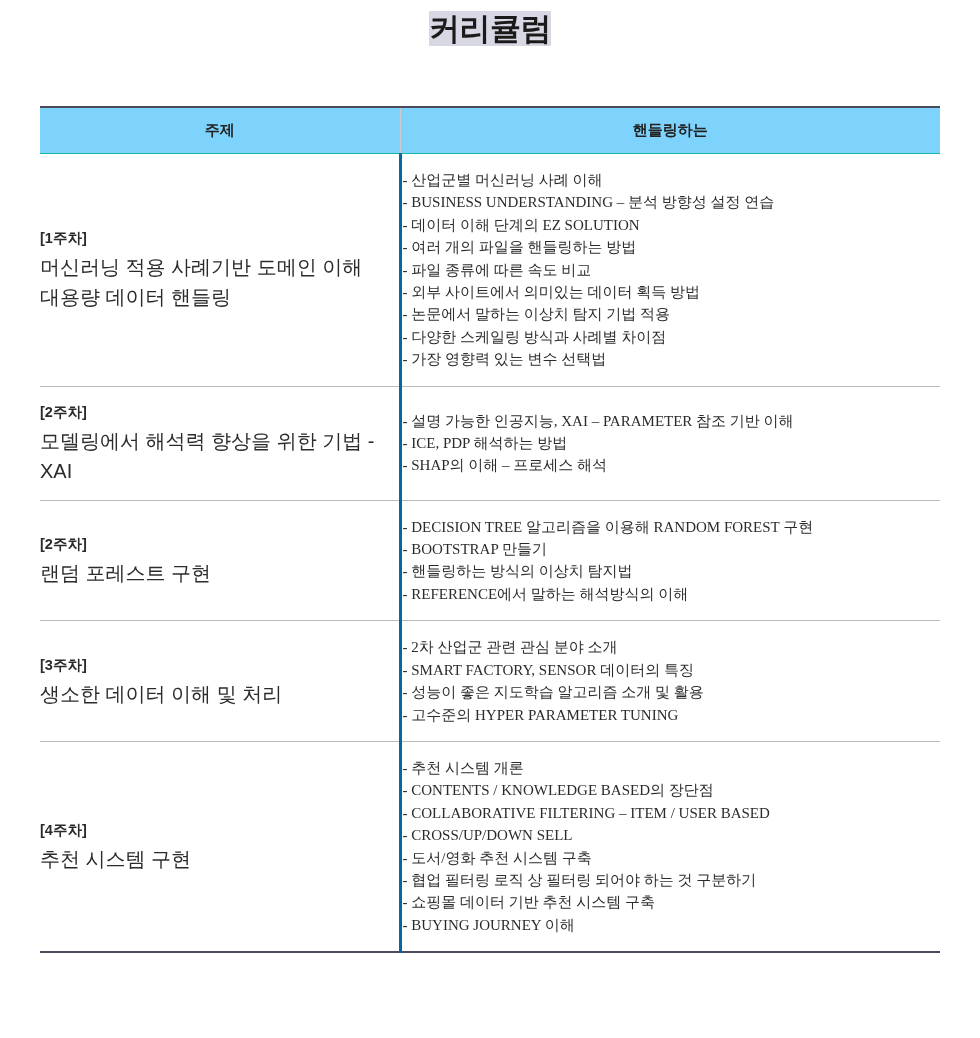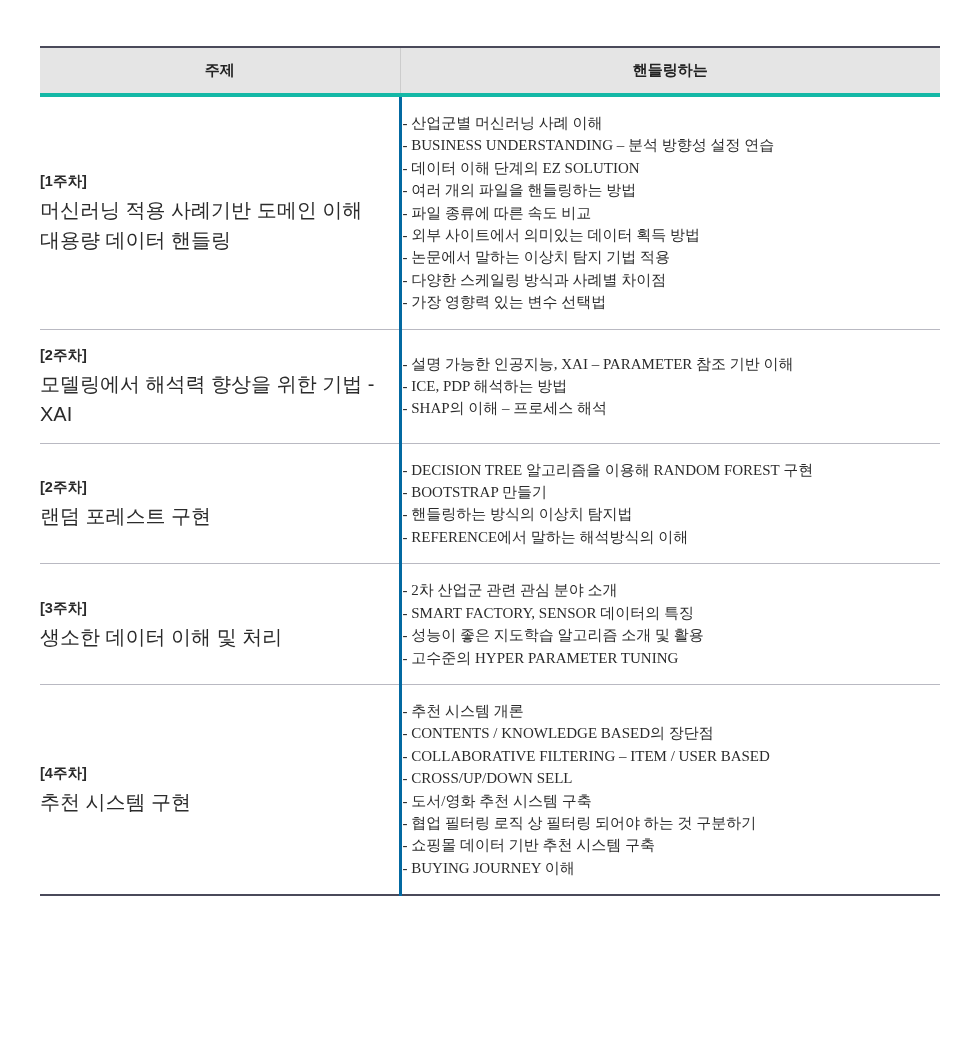--- a/index.html
+++ b/index.html
@@ -40,28 +40,28 @@
     width: 900px;
   }
   table.curriculum {
     border-collapse: collapse;
     width: 900px;
     table-layout: fixed;
     border-top: 2px solid #4a4a5a;
     border-bottom: 2px solid #4a4a5a;
   }
   table.curriculum th {
-    background: #e5e5e5;
+    background: #7dd3fc;
     font-size: 15px;
     font-weight: bold;
     color: #222222;
     text-align: center;
     padding: 13px 0 13px 0;
     border-right: 1px solid #cccccc;
-    border-bottom: 4px solid #14b8a6;
+    border-bottom: 1px solid #14b8a6;
   }
   table.curriculum th:last-child { border-right: none; }
   table.curriculum td {
     border-bottom: 1px solid #b9b9c2;
     border-right: 3px solid #0369a1;
     vertical-align: middle;
     font-size: 14.5px;
     line-height: 22px;
     color: #2b2b2b;
     padding: 14px 0;
@@ -102,20 +102,21 @@
     white-space: nowrap;
   }
   col.c-topic { width: 360px; }
   col.c-content { width: 540px; }
 </style>
 </head>
 <body>
 
 <div class="page">
 
+  <h1 class="page-title"><span class="hl">커리큘럼</span></h1>
 
   <div class="table-wrap">
     <table class="curriculum">
       <colgroup>
         <col class="c-topic">
         <col class="c-content">
       </colgroup>
       <thead>
         <tr>
           <th>주제</th>

